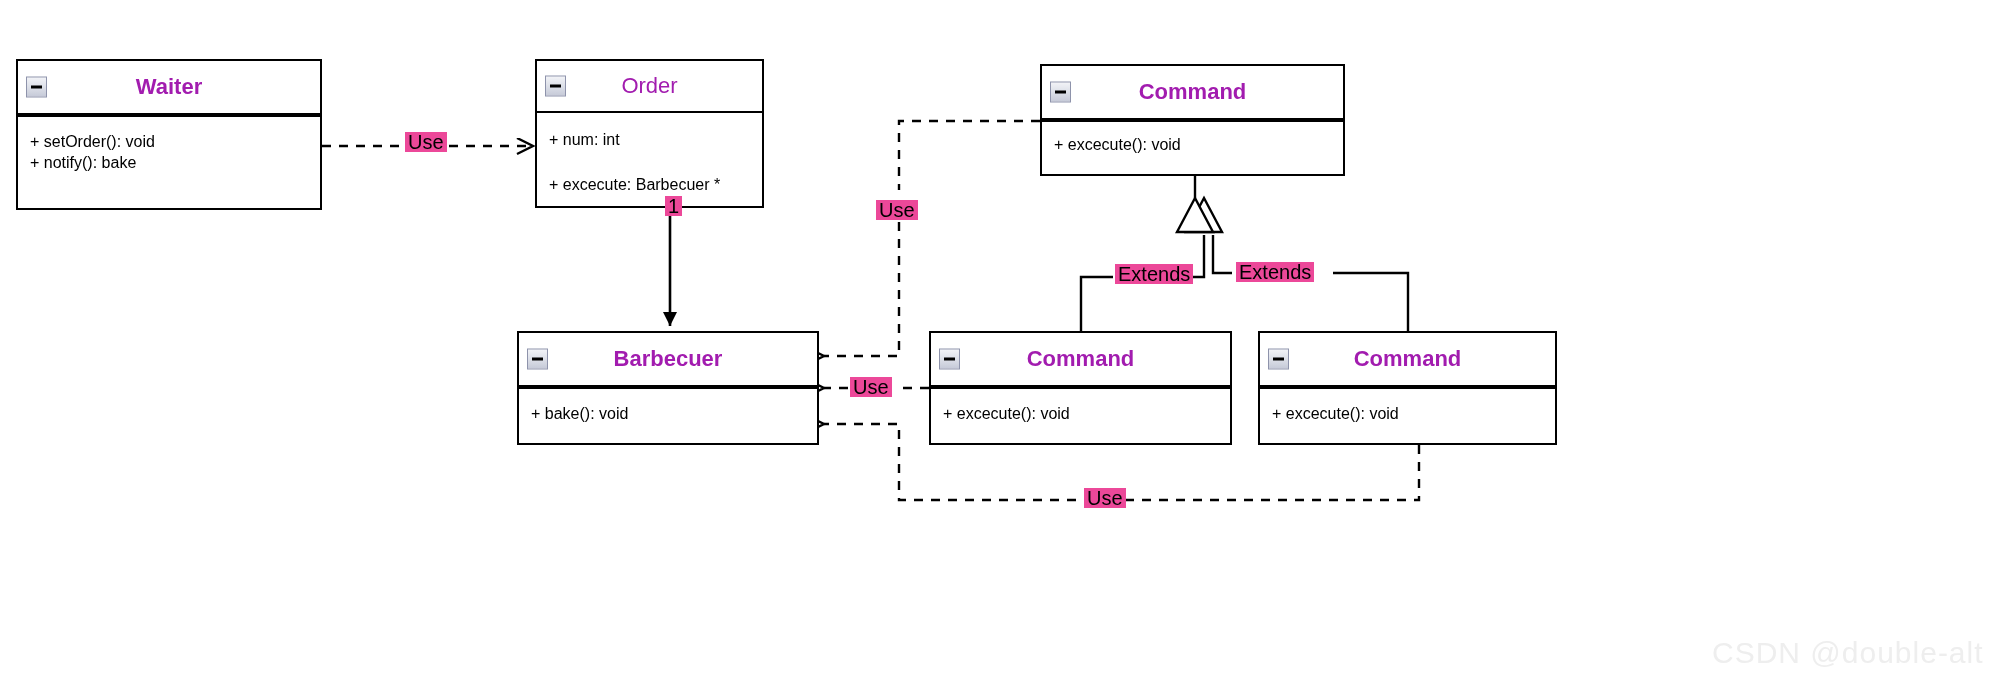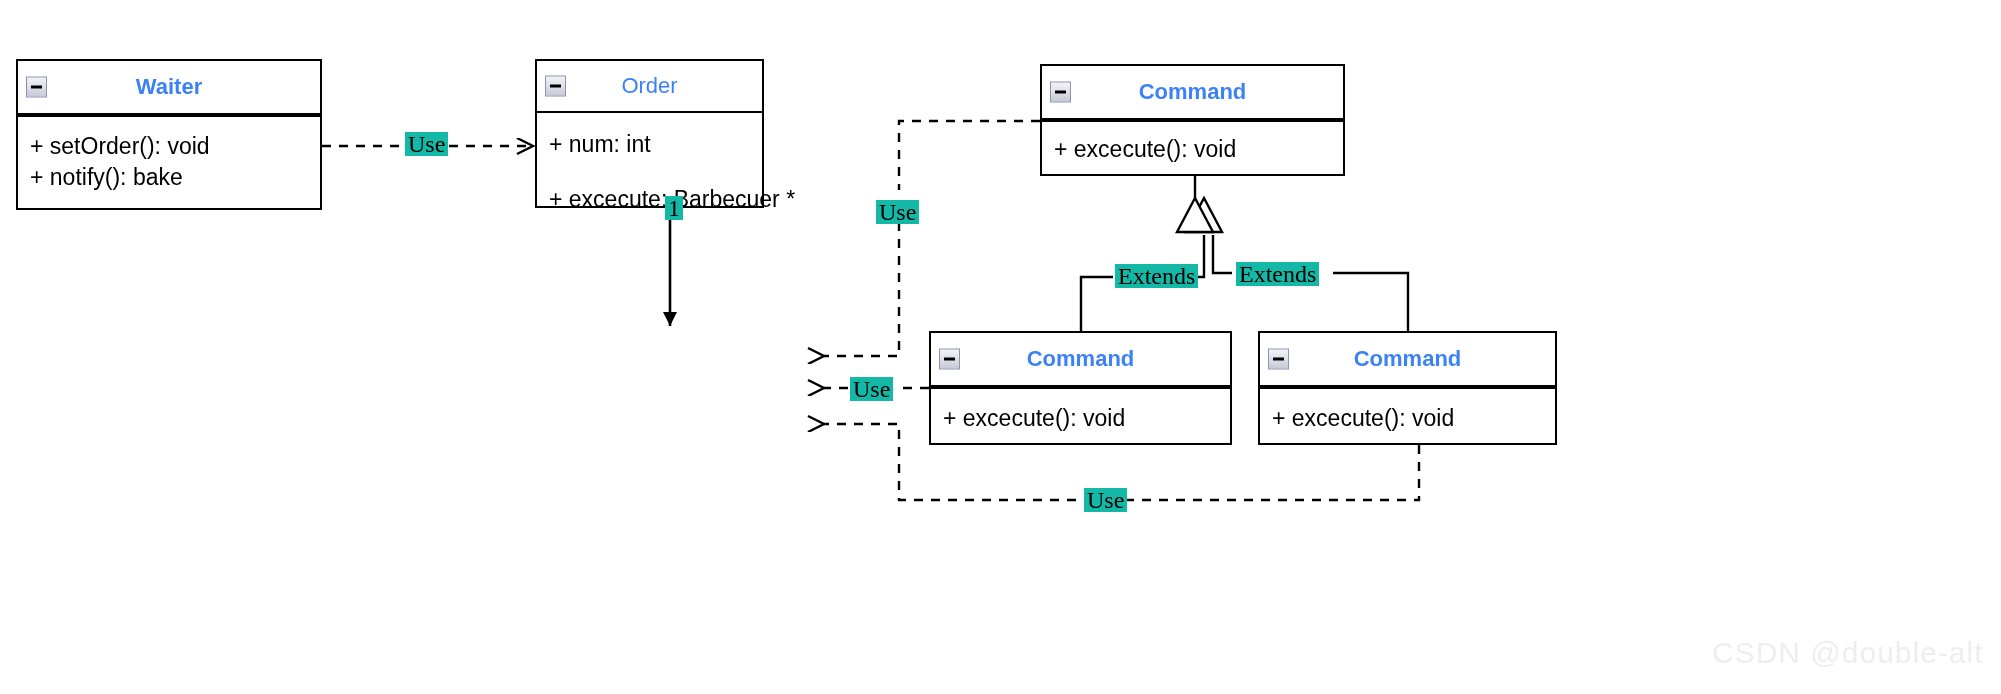--- a/index.html
+++ b/index.html
@@ -33,21 +33,21 @@
   .uml-header{
     position:relative;
     display:flex;
     align-items:center;
     justify-content:center;
     box-sizing:border-box;
     width:100%;
   }
   .uml-title{
     font-size:22px;
-    color:#3b82f6;
+    color:#a21caf;
     line-height:1;
     white-space:nowrap;
   }
   .uml-title.bold{ font-weight:bold; }
   .collapse-icon{
     position:absolute;
     left:8px;
     top:50%;
     transform:translateY(-50%);
     width:21px;
@@ -75,37 +75,36 @@
     height:4px;
     border-top:2px solid #000000;
     border-bottom:2px solid #000000;
   }
   .uml-body{
     box-sizing:border-box;
     width:100%;
     padding:14px 0 0 12px;
   }
   .uml-member{
-    font-size:23px;
+    font-size:16px;
     color:#000000;
     line-height:1.33;
     white-space:nowrap;
   }
 
   
   .edge-label{
     position:absolute;
-    font-size:24px;
+    font-size:20px;
     color:#000000;
-    background:#14b8a6;
+    background:#ec4899;
     padding:0 3px;
     line-height:1;
     white-space:nowrap;
     z-index:6;
-    font-family:Liberation Serif, serif;
   }
 
   
   .watermark{
     position:absolute;
     font-size:30px;
     color:#eeeeee;
     letter-spacing:1px;
     white-space:nowrap;
     z-index:2;
@@ -208,20 +207,32 @@
           <i></i>
         </span>
       <span class="uml-title bold">Command</span>
     </div>
     <div class="uml-sep double"></div>
     <div class="uml-body" style="padding-top:12px;">
       <div class="uml-member">+ excecute(): void</div>
     </div>
   </div>
 
+  <div class="uml-class" style="left:517px; top:331px; width:302px; height:114px;">
+    <div class="uml-header" style="height:52px;">
+      <span class="collapse-icon">
+          <i></i>
+        </span>
+      <span class="uml-title bold">Barbecuer</span>
+    </div>
+    <div class="uml-sep double"></div>
+    <div class="uml-body" style="padding-top:14px;">
+      <div class="uml-member">+ bake(): void</div>
+    </div>
+  </div>
 
   <div class="uml-class" style="left:929px; top:331px; width:303px; height:114px;">
     <div class="uml-header" style="height:52px;">
       <span class="collapse-icon">
           <i></i>
         </span>
       <span class="uml-title bold">Command</span>
     </div>
     <div class="uml-sep double"></div>
     <div class="uml-body" style="padding-top:14px;">

